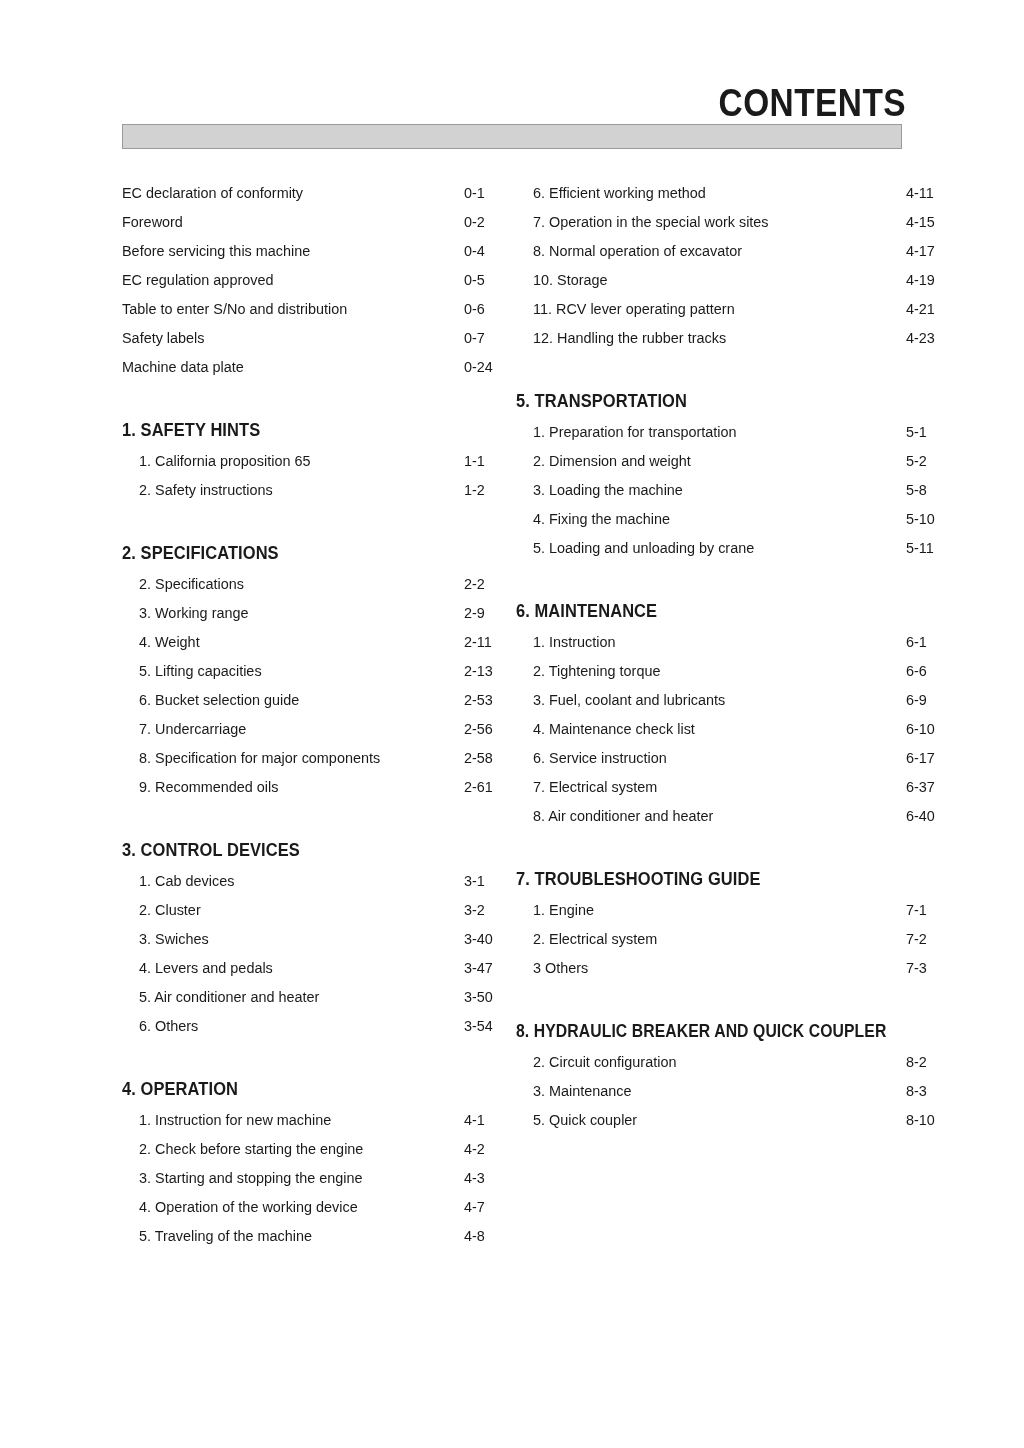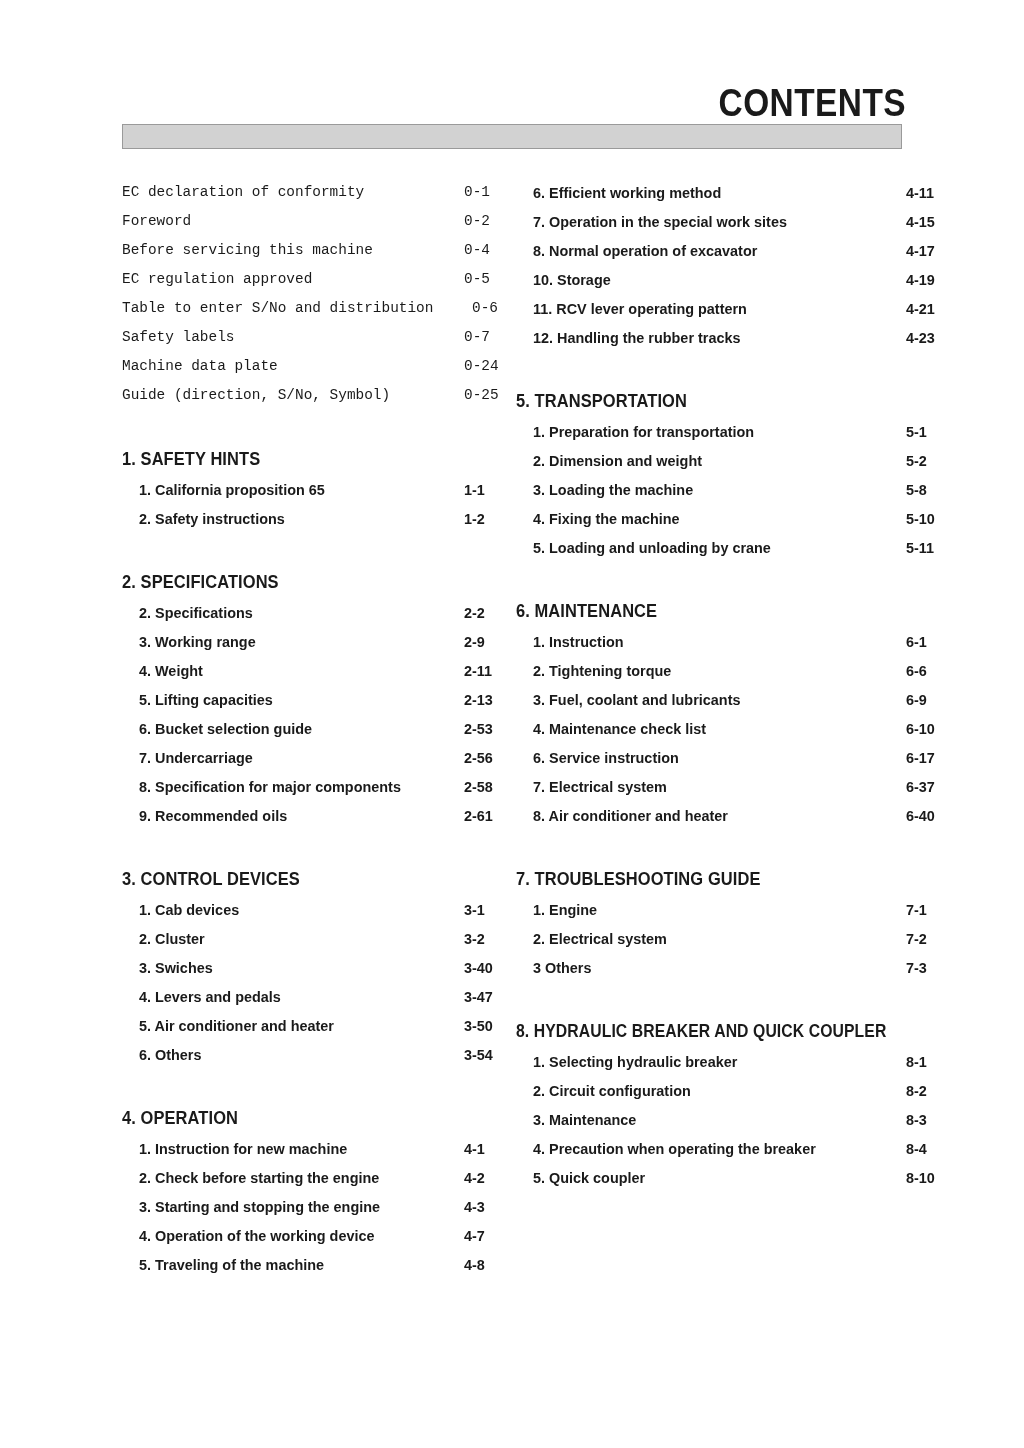--- a/index.html
+++ b/index.html
@@ -117,22 +117,22 @@
     transform: scaleX(0.93);
     transform-origin: left center;
     display: inline-block;
   }
 
   
   #toc-column-left  .toc-entry .pageno { width: 48px; }
   #toc-column-right .toc-entry .pageno { width: 50px; }
 
   
-  .toc-entry.level-top   { padding-left: 0px; font-family: Liberation Mono, monospace; }
-  .toc-entry.level-sub   { padding-left: 17px; font-weight: bold; }
+  .toc-entry.level-top   { padding-left: 0px; }
+  .toc-entry.level-sub   { padding-left: 17px; }
 </style>
 </head>
 <body>
 
 <div id="header-area">
   <div id="page-title">CONTENTS</div>
   <div id="header-bar"></div>
 </div>
 
 <div id="toc-columns">
@@ -175,25 +175,20 @@
     <span class="leader"></span>
     <span class="pageno">0-7</span>
   </div>
 
   <div class="toc-entry level-top">
     <span class="label">Machine data plate</span>
     <span class="leader"></span>
     <span class="pageno">0-24</span>
   </div>
 
-  <div class="toc-entry level-top">
-    <span class="label">Guide (direction, S/No, Symbol)</span>
-    <span class="leader"></span>
-    <span class="pageno">0-25</span>
-  </div>
 </div>
   </div>
 <div class="block-gap-lg"></div>
   <div class="toc-block">
     <div class="section-heading">1. SAFETY HINTS</div>
     <div class="entries">
   <div class="toc-entry level-sub">
     <span class="label">1. California proposition 65</span>
     <span class="leader"></span>
     <span class="pageno">1-1</span>
@@ -482,43 +477,33 @@
     <span class="label">3  Others</span>
     <span class="leader"></span>
     <span class="pageno">7-3</span>
   </div>
 </div>
   </div>
 <div class="block-gap-lg"></div>
   <div class="toc-block">
     <div class="section-heading wide">8. HYDRAULIC BREAKER AND QUICK COUPLER</div>
     <div class="entries">
-  <div class="toc-entry level-sub">
-    <span class="label">1. Selecting hydraulic breaker</span>
-    <span class="leader"></span>
-    <span class="pageno">8-1</span>
-  </div>
 
   <div class="toc-entry level-sub">
     <span class="label">2. Circuit configuration</span>
     <span class="leader"></span>
     <span class="pageno">8-2</span>
   </div>
 
   <div class="toc-entry level-sub">
     <span class="label">3. Maintenance</span>
     <span class="leader"></span>
     <span class="pageno">8-3</span>
   </div>
 
-  <div class="toc-entry level-sub">
-    <span class="label">4. Precaution when operating the breaker</span>
-    <span class="leader"></span>
-    <span class="pageno">8-4</span>
-  </div>
 
   <div class="toc-entry level-sub">
     <span class="label">5. Quick coupler</span>
     <span class="leader"></span>
     <span class="pageno">8-10</span>
   </div>
 </div>
   </div>
 </div>
 </div>

